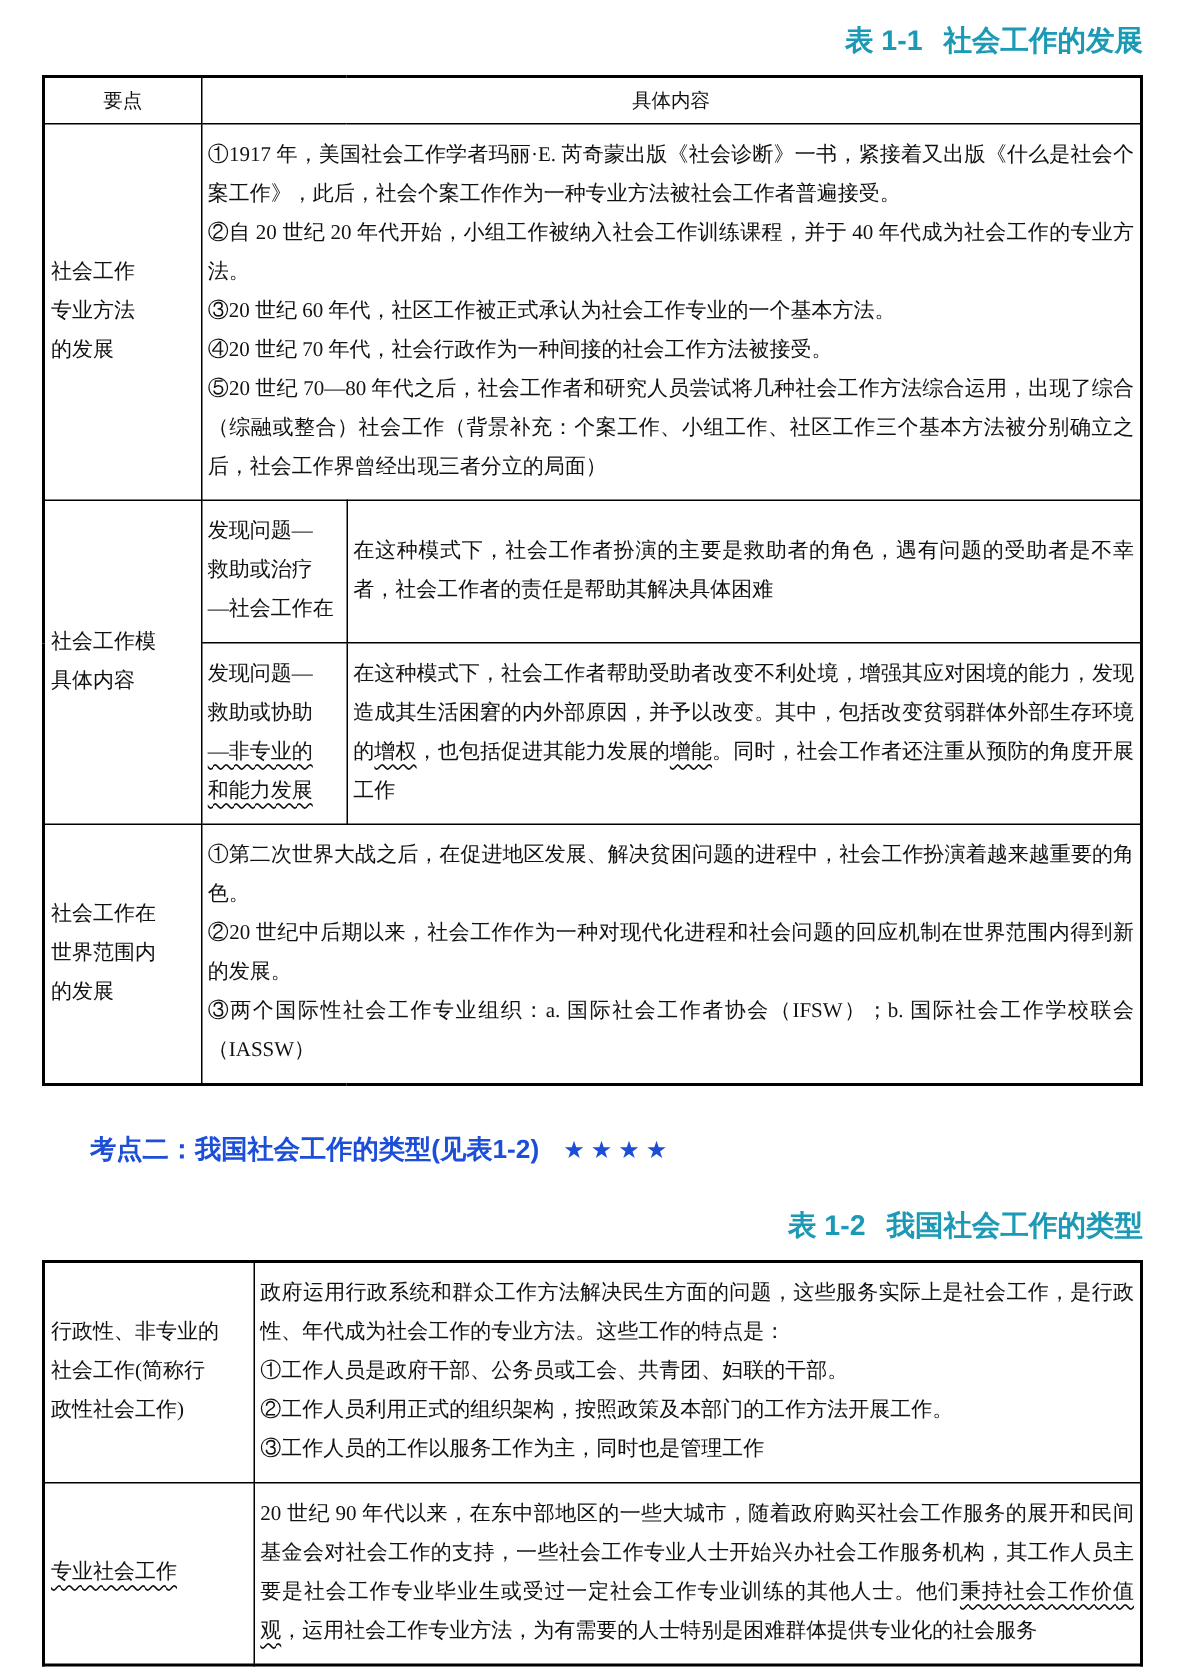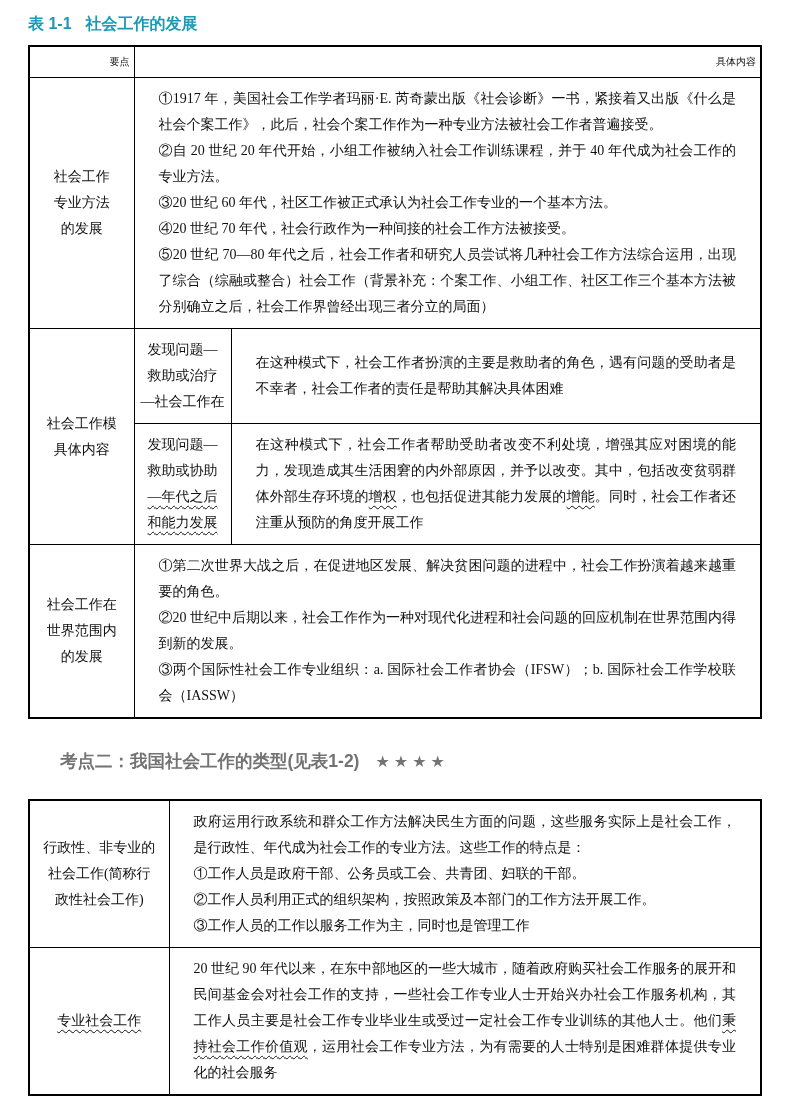--- a/index.html
+++ b/index.html
@@ -6,74 +6,74 @@
   * { box-sizing: border-box; }
   html, body { margin: 0; padding: 0; background: #fff; }
   body {
     width: 790px;
     font-family: "Liberation Serif", "DejaVu Serif", serif;
     color: var(--ink);
   }
   .page { padding: 8px 28px 26px 28px; }
 
   .table-title {
-    text-align: left;
+    text-align: right;
     font-family: "Liberation Sans", "DejaVu Sans", sans-serif;
     font-weight: bold;
-    font-size: 16px;
+    font-size: 19px;
     color: var(--accent);
     margin: 6px 0 10px 0;
   }
   .table-title .label { margin-right: 14px; }
 
   table {
     width: 100%;
     border-collapse: collapse;
     table-layout: fixed;
     border: 2px solid #000;
   }
   td {
     border: 1px solid #000;
     font-size: 14px;
     line-height: 26px;
     vertical-align: middle;
   }
   tr.head td {
-    text-align: right;
+    text-align: center;
     height: 31px;
     padding: 2px 4px;
-    font-size: 10px;
+    font-size: 13px;
     margin-left: 36px;
   }
   td.key {
-    text-align: center;
+    text-align: left;
     padding: 8px 4px;
   }
   td.mode {
-    text-align: center;
+    text-align: left;
     padding: 8px 4px;
   }
   td.content {
-    padding: 8px 24px;
+    padding: 8px 4px;
     text-align: justify;
   }
   .para { text-align: justify; }
 
   .wavy {
     text-decoration: underline;
     text-decoration-style: wavy;
     text-decoration-thickness: 1px;
     text-underline-offset: 4px;
   }
 
   .section-heading {
     font-family: "Liberation Sans", "DejaVu Sans", sans-serif;
     font-weight: bold;
     font-size: 17.5px;
-    color: #737373;
+    color: #1d4ed8;
     margin: 30px 0 26px 32px;
   }
   .section-heading .stars {
     margin-left: 16px;
     letter-spacing: 4px;
     font-size: 16px;
   }
 
   .t1 col.c1 { width: 105px; }
   .t1 col.c2 { width: 97px; }
@@ -129,21 +129,21 @@
         </td>
         <td class="content sub1-desc">
           <div class="para">在这种模式下，社会工作者扮演的主要是救助者的角色，遇有问题的受助者是不幸者，社会工作者的责任是帮助其解决具体困难</div>
         </td>
       </tr>
 
       <tr>
         <td class="mode">
           <div>发现问题—</div>
           <div>救助或协助</div>
-          <div><span class="wavy">—年代之后</span></div>
+          <div><span class="wavy">—非专业的</span></div>
           <div><span class="wavy">和能力发展</span></div>
         </td>
         <td class="content">
           <div class="para"><span>在这种模式下，社会工作者帮助受助者改变不利处境，增强其应对困境的能力，发现造成其生活困窘的内外部原因，并予以改变。其中，包括改变贫弱群体外部生存环境的</span><span class="wavy">增权</span><span>，也包括促进其能力发展的</span><span class="wavy">增能</span><span>。同时，社会工作者还注重从预防的角度开展工作</span></div>
         </td>
       </tr>
 
       <tr>
         <td class="key">
           <div>社会工作在</div>
@@ -156,20 +156,23 @@
           <div class="para">③两个国际性社会工作专业组织：a. 国际社会工作者协会（IFSW）；b. 国际社会工作学校联会（IASSW）</div>
         </td>
       </tr>
     </tbody>
   </table>
 
   <div class="section-heading">
     <span>考点二：我国社会工作的类型(见表1-2)</span><span class="stars">★★★★</span>
   </div>
 
+  <div class="table-title">
+    <span class="label">表 1-2</span><span>我国社会工作的类型</span>
+  </div>
 
   <table class="t2">
     <colgroup>
         <col class="c1">
         <col>
       </colgroup>
     <tbody>
 
       <tr>
         <td class="key">

